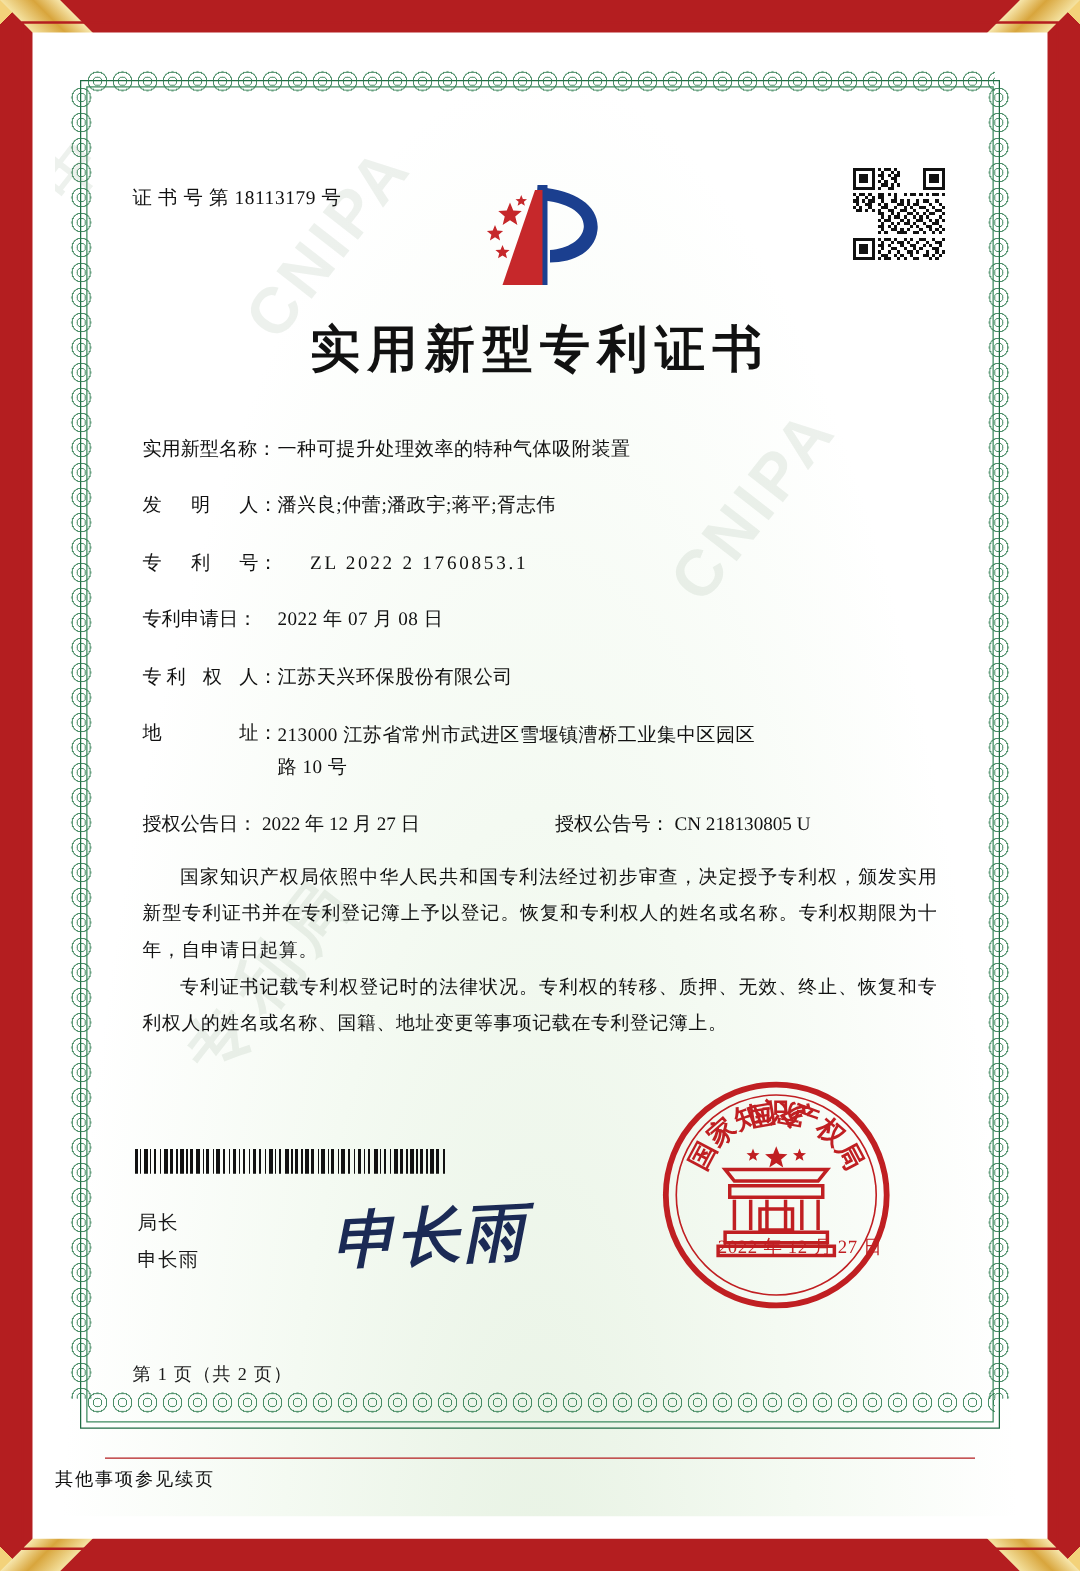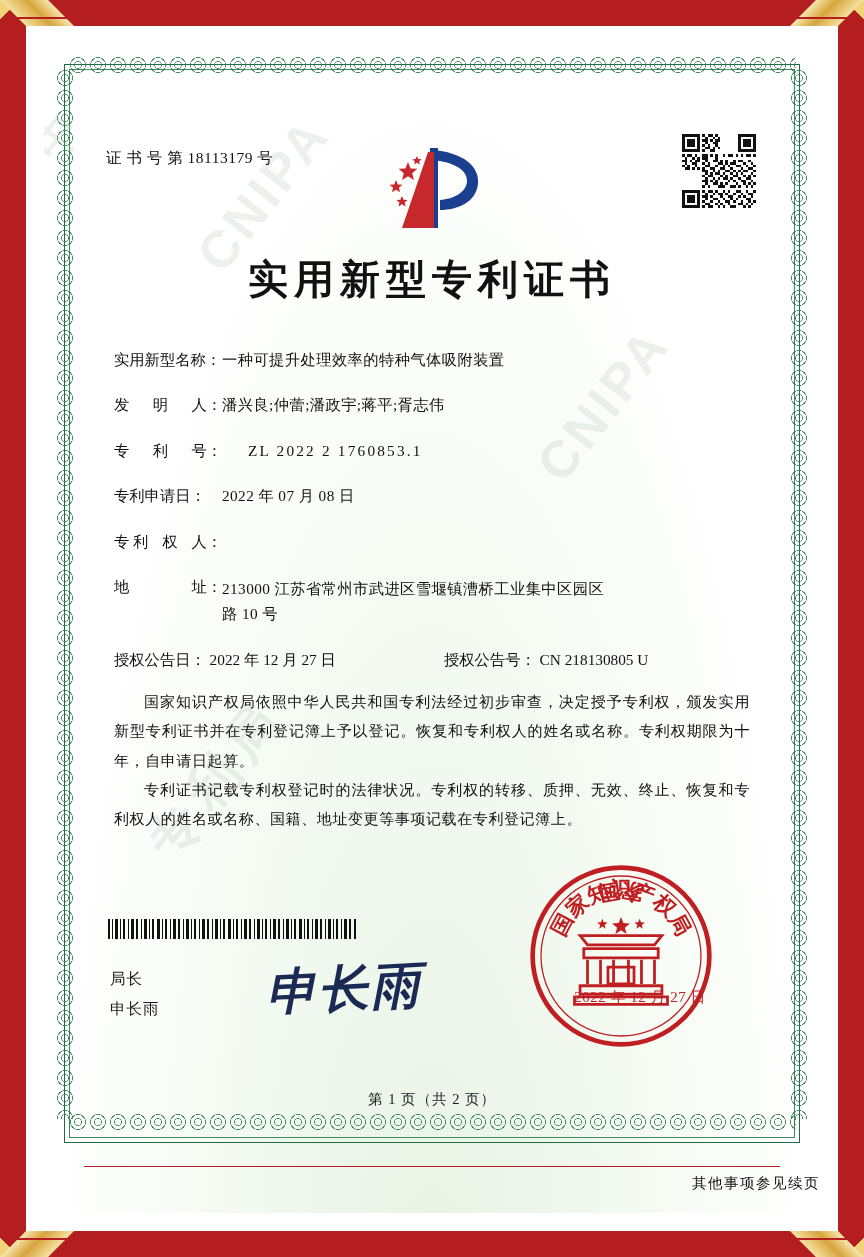--- a/index.html
+++ b/index.html
@@ -233,29 +233,29 @@
     position: absolute;
     right: 52px; bottom: 128px;
     font-size: 15px;
     color: #c01f22;
     letter-spacing: .5px;
   }
 
   .pageno {
     position: absolute;
     left: 0; right: 0; bottom: 26px;
-    text-align: center;
+    text-align: left;
     font-size: 14.5px;
     letter-spacing: 1px;
   }
 
   .footnote {
     position: absolute;
     left: 0; right: 0; bottom: 20px;
-    text-align: right;
+    text-align: left;
     font-size: 14.5px;
     letter-spacing: 1.5px;
     color: #111;
   }
   .footline {
     position: absolute;
     left: 40px; right: 40px; bottom: 46px;
     border-top: 1.5px solid #b41e20;
   }
 </style>
@@ -532,20 +532,21 @@
           <div class="lbl tight">专利申请日：</div>
           <div class="val">2022 年 07 月 08 日</div>
         </div>
 
         <div class="row">
           <div class="lbl">
             <span>专 利</span>
             <span>权</span>
             <span>人：</span>
           </div>
+          <div class="val">江苏天兴环保股份有限公司</div>
         </div>
 
         <div class="row addr">
           <div class="lbl">
             <span>地</span>
             <span>址：</span>
           </div>
           <div class="val">
             <div>213000 江苏省常州市武进区雪堰镇漕桥工业集中区园区</div>
             <div>路 10 号</div>

